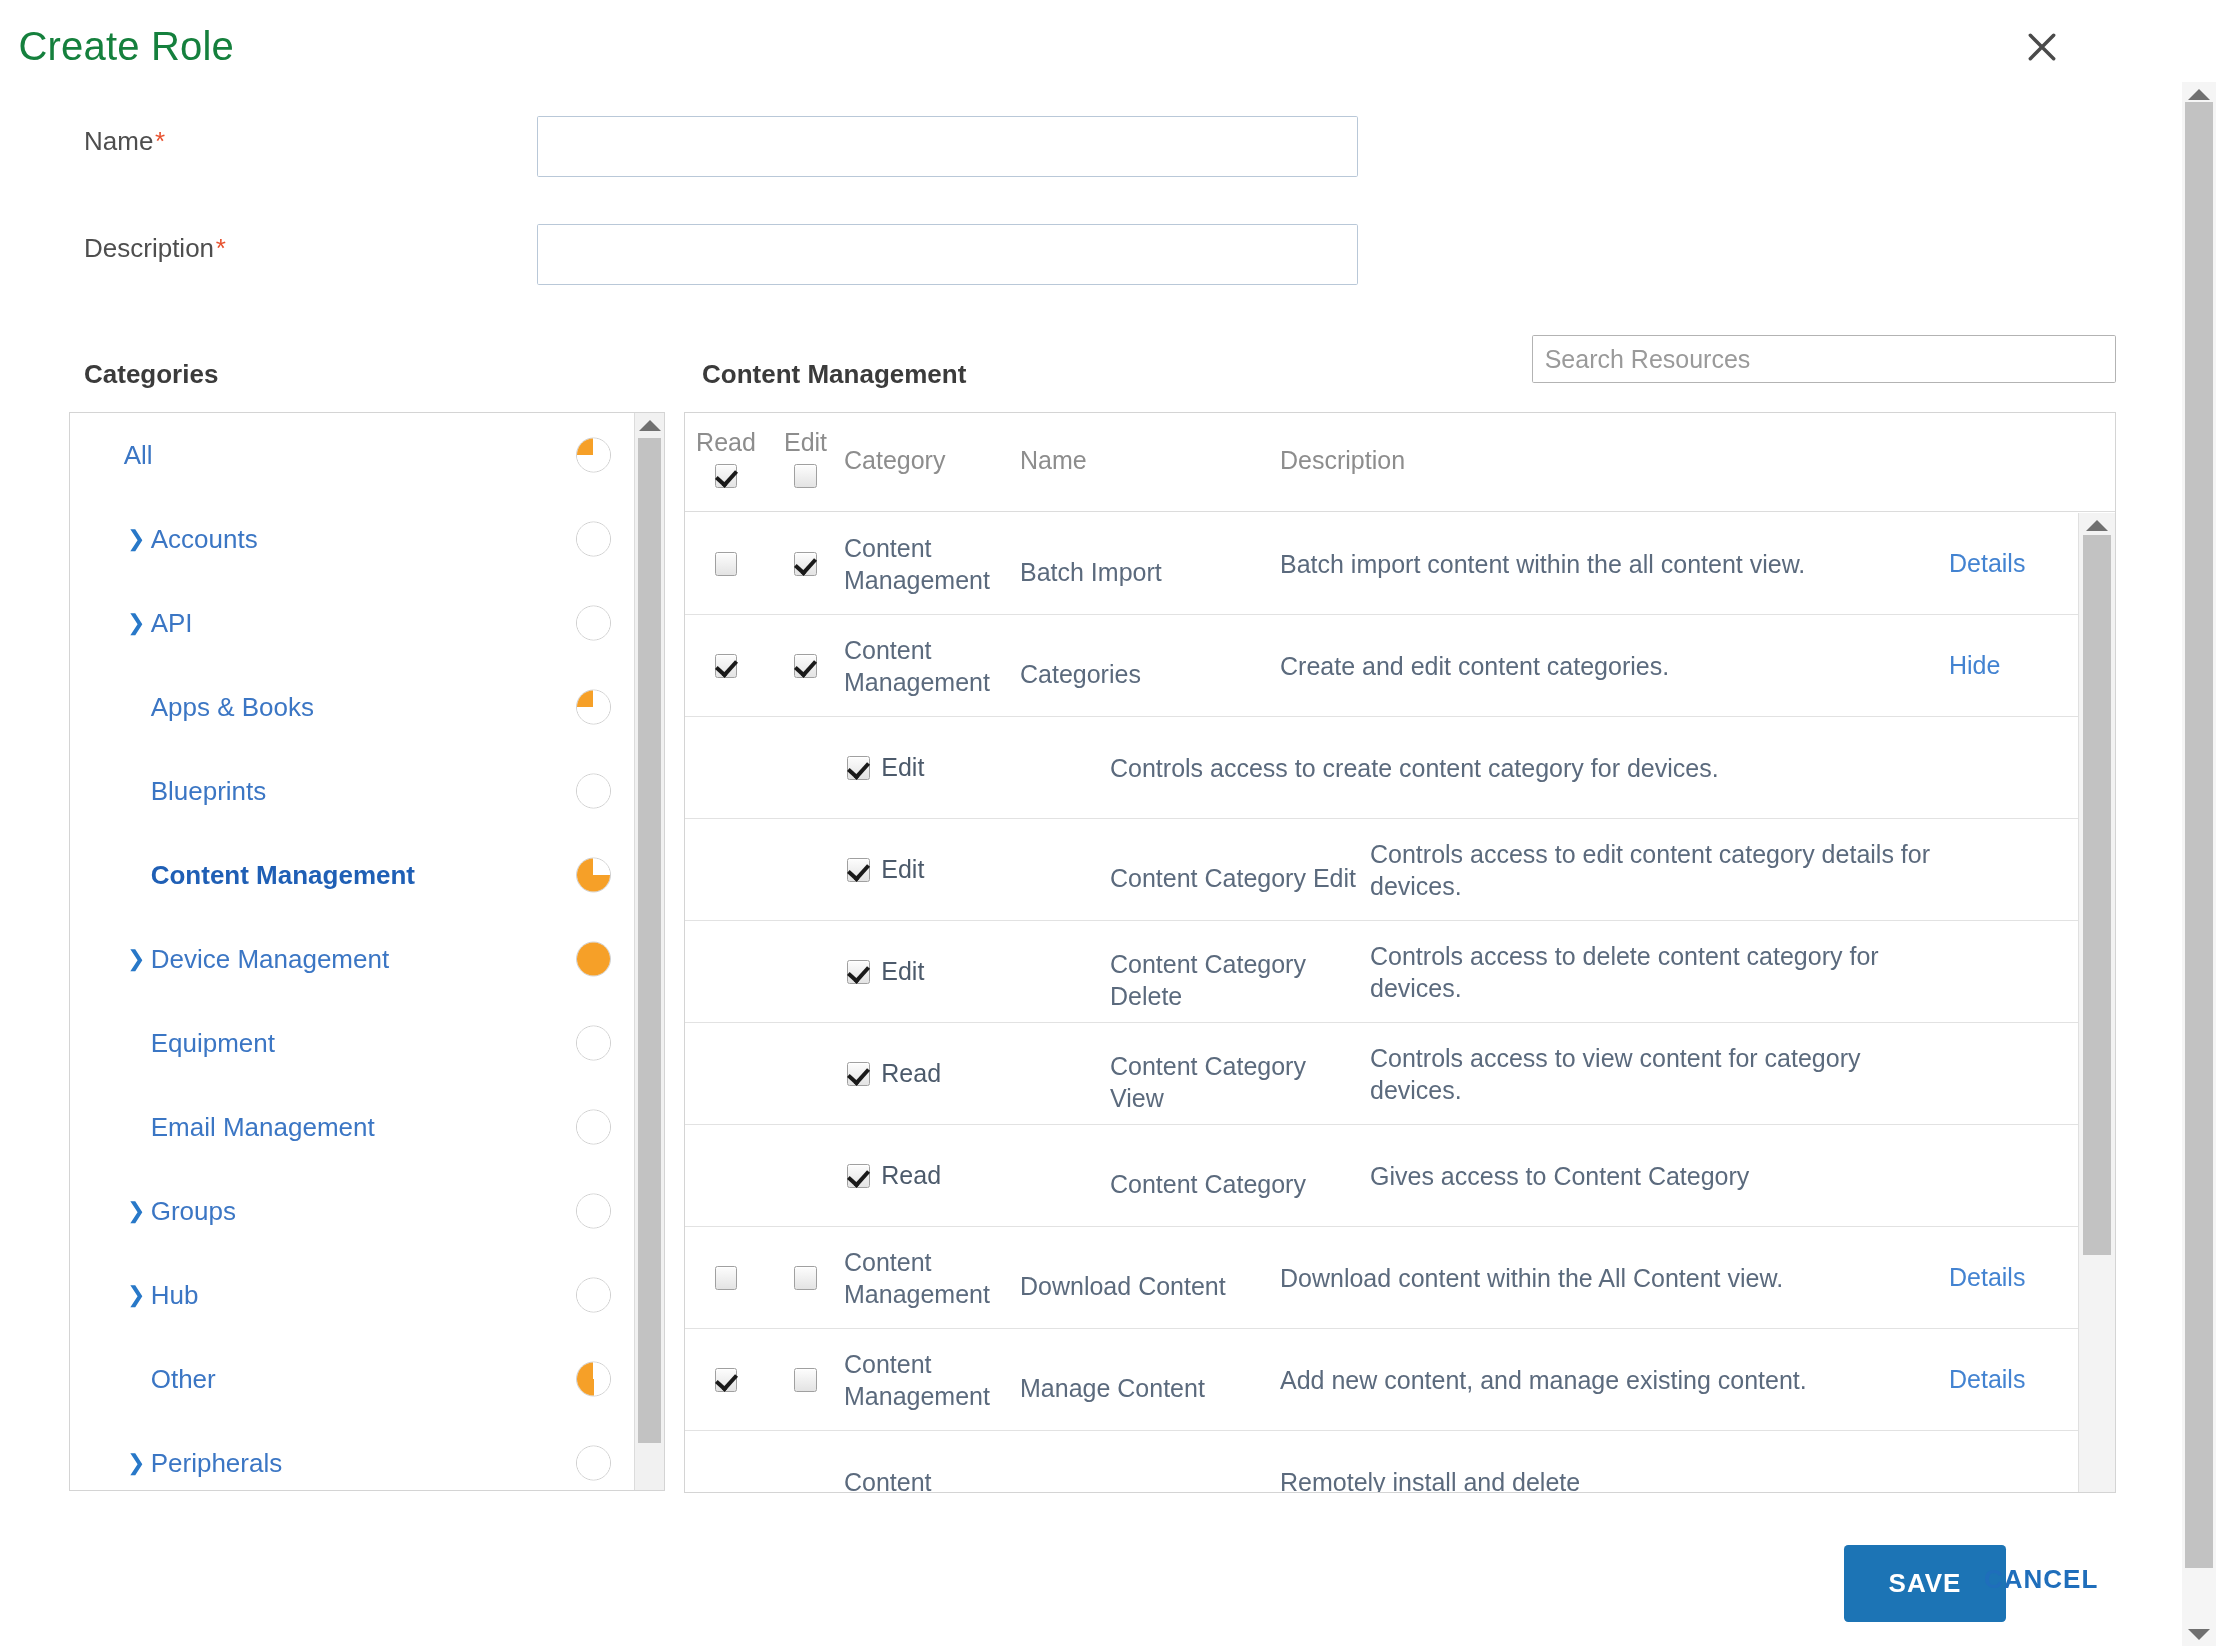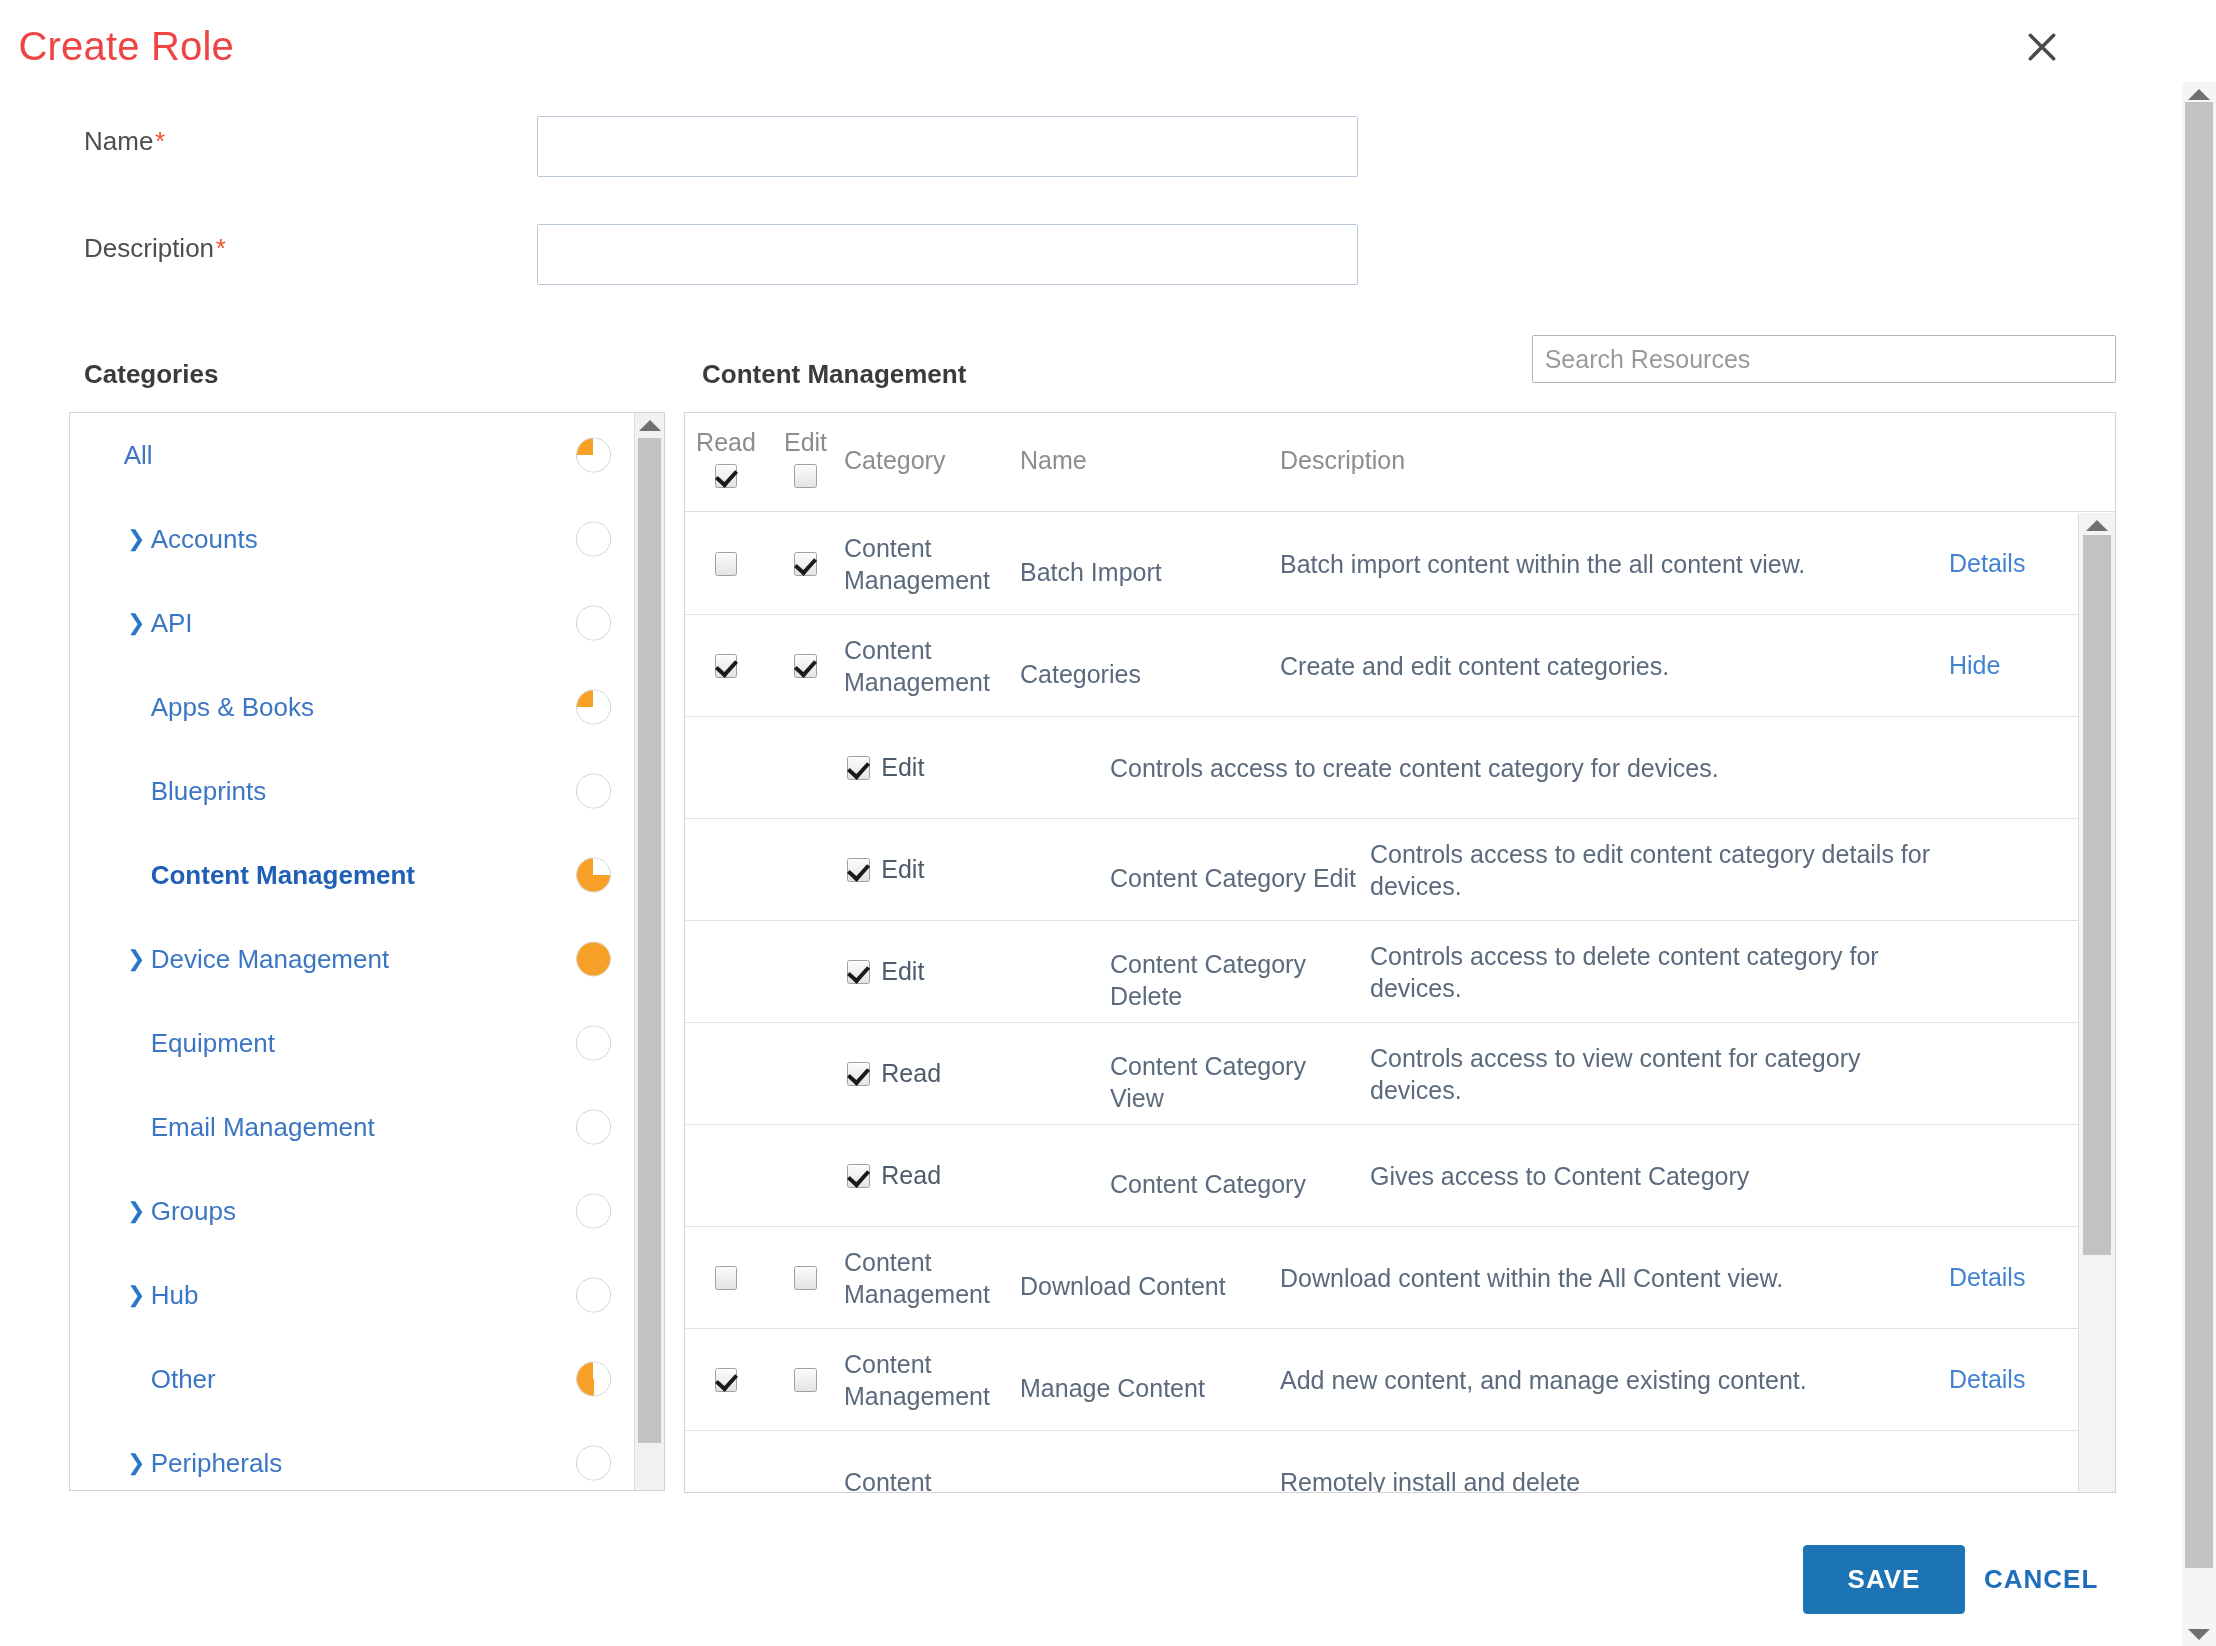--- a/index.html
+++ b/index.html
@@ -17,21 +17,21 @@
     height: 1647px;
     background: #fff;
   }
 
   
   .dialog-title {
     position: absolute;
     left: 18.4px; top: 23.5px;
     font-size: 40px;
     font-weight: 400;
-    color: #ef4444;
+    color: #15803d;
     letter-spacing: 0.2px;
   }
 
   .close-btn {
     position: absolute;
     right: 151px; top: 23.5px;
     width: 47px; height: 47px;
     display: flex; align-items: center; justify-content: center;
     cursor: pointer;
   }
@@ -290,22 +290,22 @@
     left: 4.2px; top: 1.7px;
     width: 9.2px; height: 16px;
     border: solid #1a1a1a;
     border-width: 0 4.2px 4.2px 0;
     transform: rotate(42deg);
   }
 
   
   #save-btn {
     position: absolute;
-    left: 1803px; top: 1545px;
-    width: 162px; height: 69px;
+    left: 1844px; top: 1545px;
+    width: 162px; height: 77px;
     background: #1c74b5;
     border: none;
     border-radius: 4.2px;
     color: #fff;
     font-size: 26px;
     font-weight: 700;
     letter-spacing: 1px;
     cursor: pointer;
     font-family: "Liberation Sans", sans-serif;
   }

